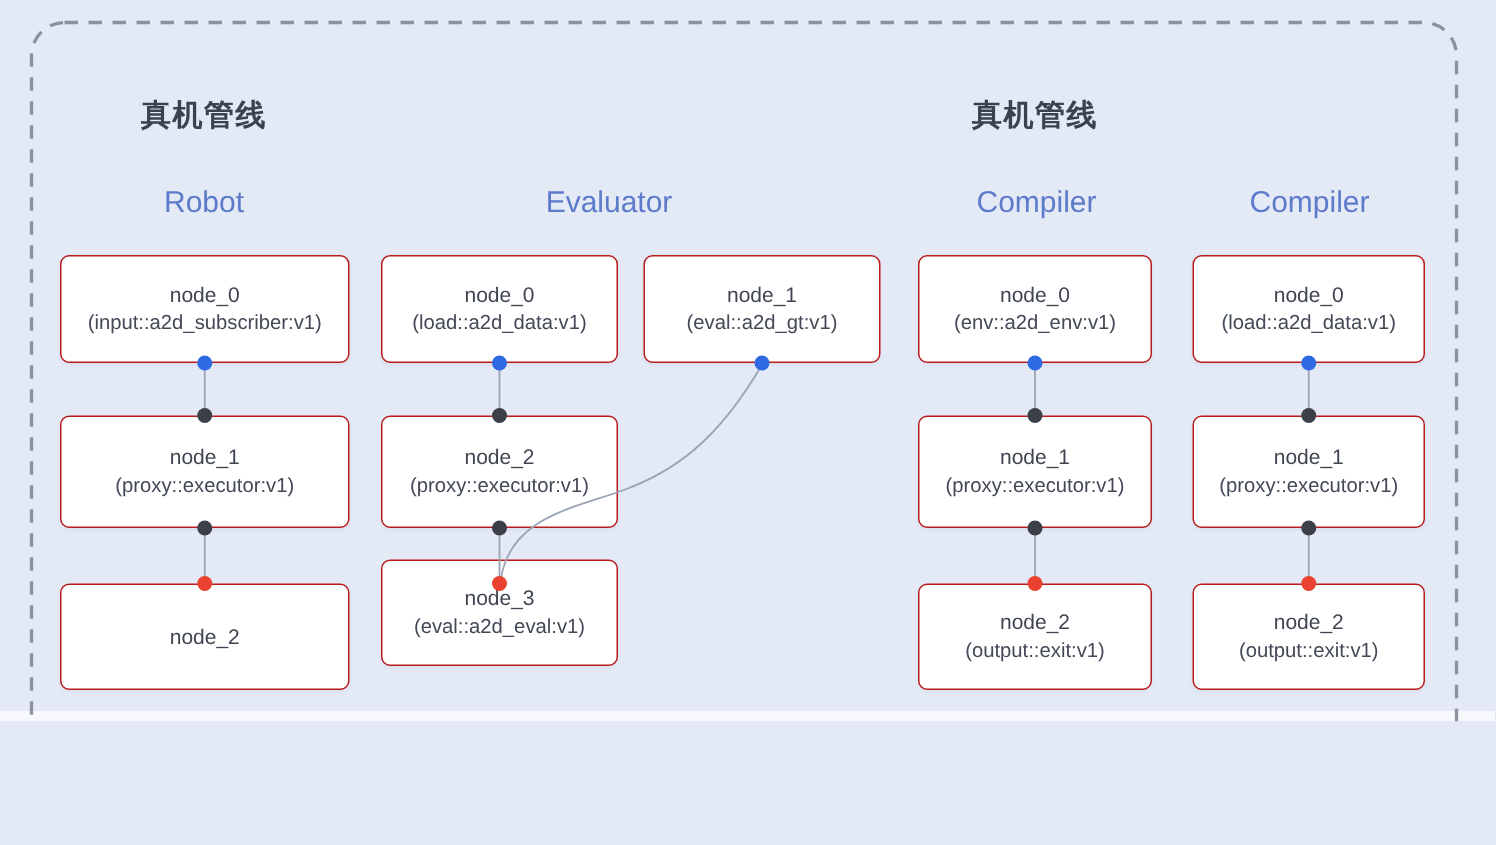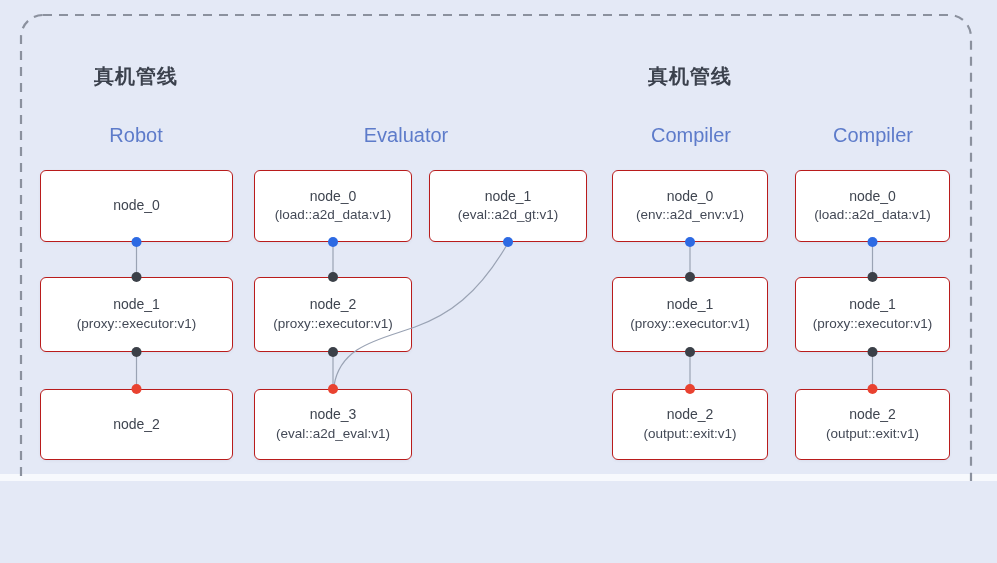--- a/index.html
+++ b/index.html
@@ -35,20 +35,21 @@
 
   <div class="title-cn" style="left:136px">真机管线</div>
   <div class="title-en" style="left:136px">Robot</div>
   <div class="title-en" style="left:406px">Evaluator</div>
   <div class="title-cn" style="left:690px">真机管线</div>
   <div class="title-en" style="left:691px">Compiler</div>
   <div class="title-en" style="left:873px">Compiler</div>
 
   <div class="node-box" style="left:40px;top:170px;width:193px;height:72px">
     <div class="node-name">node_0</div>
+    <div class="node-type">(input::a2d_subscriber:v1)</div>
   </div>
   <div class="node-box" style="left:40px;top:277px;width:193px;height:75px">
     <div class="node-name">node_1</div>
     <div class="node-type">(proxy::executor:v1)</div>
   </div>
   <div class="node-box" style="left:40px;top:389px;width:193px;height:71px">
     <div class="node-name">node_2</div>
   </div>
 
   <div class="node-box" style="left:254px;top:170px;width:158px;height:72px">
@@ -56,21 +57,21 @@
     <div class="node-type">(load::a2d_data:v1)</div>
   </div>
   <div class="node-box" style="left:429px;top:170px;width:158px;height:72px">
     <div class="node-name">node_1</div>
     <div class="node-type">(eval::a2d_gt:v1)</div>
   </div>
   <div class="node-box" style="left:254px;top:277px;width:158px;height:75px">
     <div class="node-name">node_2</div>
     <div class="node-type">(proxy::executor:v1)</div>
   </div>
-  <div class="node-box" style="left:254px;top:389px;width:158px;height:71px">
+  <div class="node-box" style="left:254px;top:373px;width:158px;height:71px">
     <div class="node-name">node_3</div>
     <div class="node-type">(eval::a2d_eval:v1)</div>
   </div>
 
   <div class="node-box" style="left:612px;top:170px;width:156px;height:72px">
     <div class="node-name">node_0</div>
     <div class="node-type">(env::a2d_env:v1)</div>
   </div>
   <div class="node-box" style="left:612px;top:277px;width:156px;height:75px">
     <div class="node-name">node_1</div>

